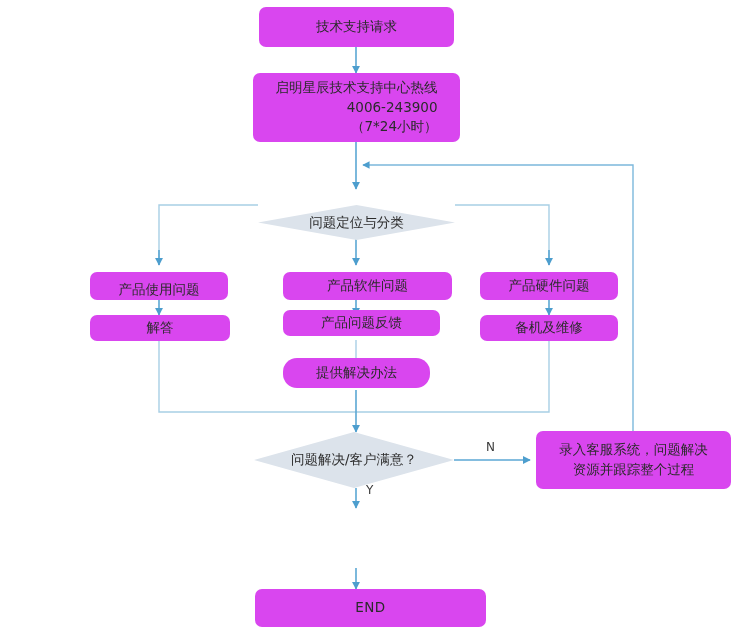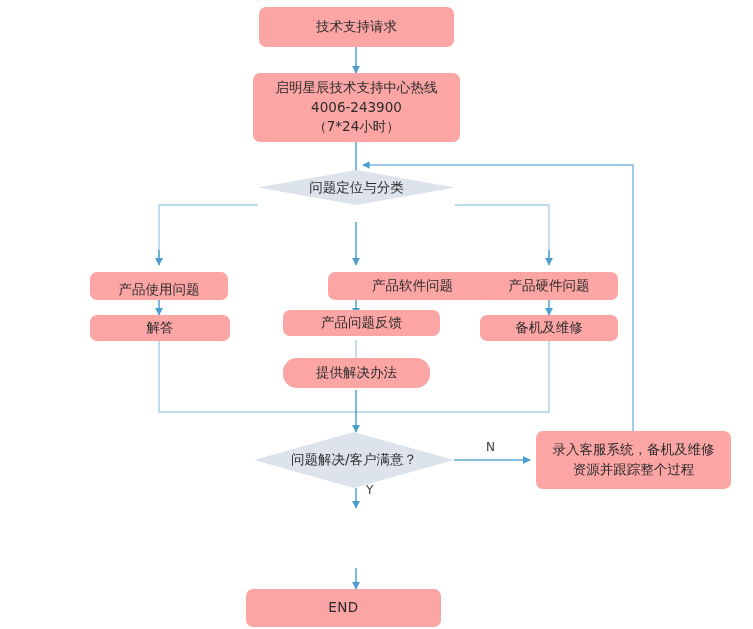--- a/index.html
+++ b/index.html
@@ -29,21 +29,21 @@
     display: flex;
     align-items: center;
     justify-content: center;
     text-align: center;
     color: #2b2b2b;
     line-height: 1.45;
     white-space: pre-line;
     z-index: 2;
   }
   .node.process {
-    background: #fca5a5;
+    background: #d946ef;
     border-radius: 7px;
     font-size: 13.5px;
   }
   .node.decision {
     background: transparent;
     font-size: 13.5px;
   }
   .diamond-shape {
     position: absolute;
     left: 0; top: 0;
@@ -118,40 +118,40 @@
 
     <g stroke="#7cb8dc" stroke-width="1.4" fill="none">
       <path d="M 633 431 L 633 165 L 363 165" marker-end="url(#arrowL)"></path>
     </g>
   </svg>
 
   <div class="node process" style="left:259px; top:7px; width:195px; height:40px;">
     <span>技术支持请求</span>
   </div>
 
-  <div class="node process" style="left:253px; top:73px; width:207px; height:69px;">
+  <div class="node process" style="left:253px; top:73px; width:207px; height:69px;text-align:right;">
     <span>启明星辰技术支持中心热线
 4006-243900
 （7*24小时）</span>
   </div>
 
-  <div class="node decision" style="left:258px; top:170px; width:197px; height:35px;">
+  <div class="node decision" style="left:258px; top:205px; width:197px; height:35px;">
     <div class="diamond-shape"></div>
     <span>问题定位与分类</span>
   </div>
 
   <div class="node process" style="left:90px; top:272px; width:138px; height:28px;align-items:flex-end;">
     <span>产品使用问题</span>
   </div>
 
   <div class="node process" style="left:90px; top:315px; width:140px; height:26px;">
     <span>解答</span>
   </div>
 
-  <div class="node process" style="left:283px; top:272px; width:169px; height:28px;margin-left:45px;">
+  <div class="node process" style="left:283px; top:272px; width:169px; height:28px;">
     <span>产品软件问题</span>
   </div>
 
   <div class="node process" style="left:283px; top:310px; width:157px; height:26px;">
     <span>产品问题反馈</span>
   </div>
 
   <div class="node process" style="left:283px; top:358px; width:147px; height:30px;border-radius:14px;">
     <span>提供解决办法</span>
   </div>
@@ -163,26 +163,26 @@
   <div class="node process" style="left:480px; top:315px; width:138px; height:26px;">
     <span>备机及维修</span>
   </div>
 
   <div class="node decision" style="left:254px; top:432px; width:200px; height:56px;">
     <div class="diamond-shape"></div>
     <span>问题解决/客户满意？</span>
   </div>
 
   <div class="node process" style="left:536px; top:431px; width:195px; height:58px;">
-    <span>录入客服系统，备机及维修
+    <span>录入客服系统，问题解决
 资源并跟踪整个过程</span>
   </div>
 
 
-  <div class="node process lbl-end" style="left:246px; top:589px; width:195px; height:38px;">
+  <div class="node process lbl-end" style="left:255px; top:589px; width:231px; height:38px;">
     <span>END</span>
   </div>
 
   <div class="edge-label" style="left:486px; top:440px;">
     <span>N</span>
   </div>
 
   <div class="edge-label" style="left:366px; top:483px;">
     <span>Y</span>
   </div>

